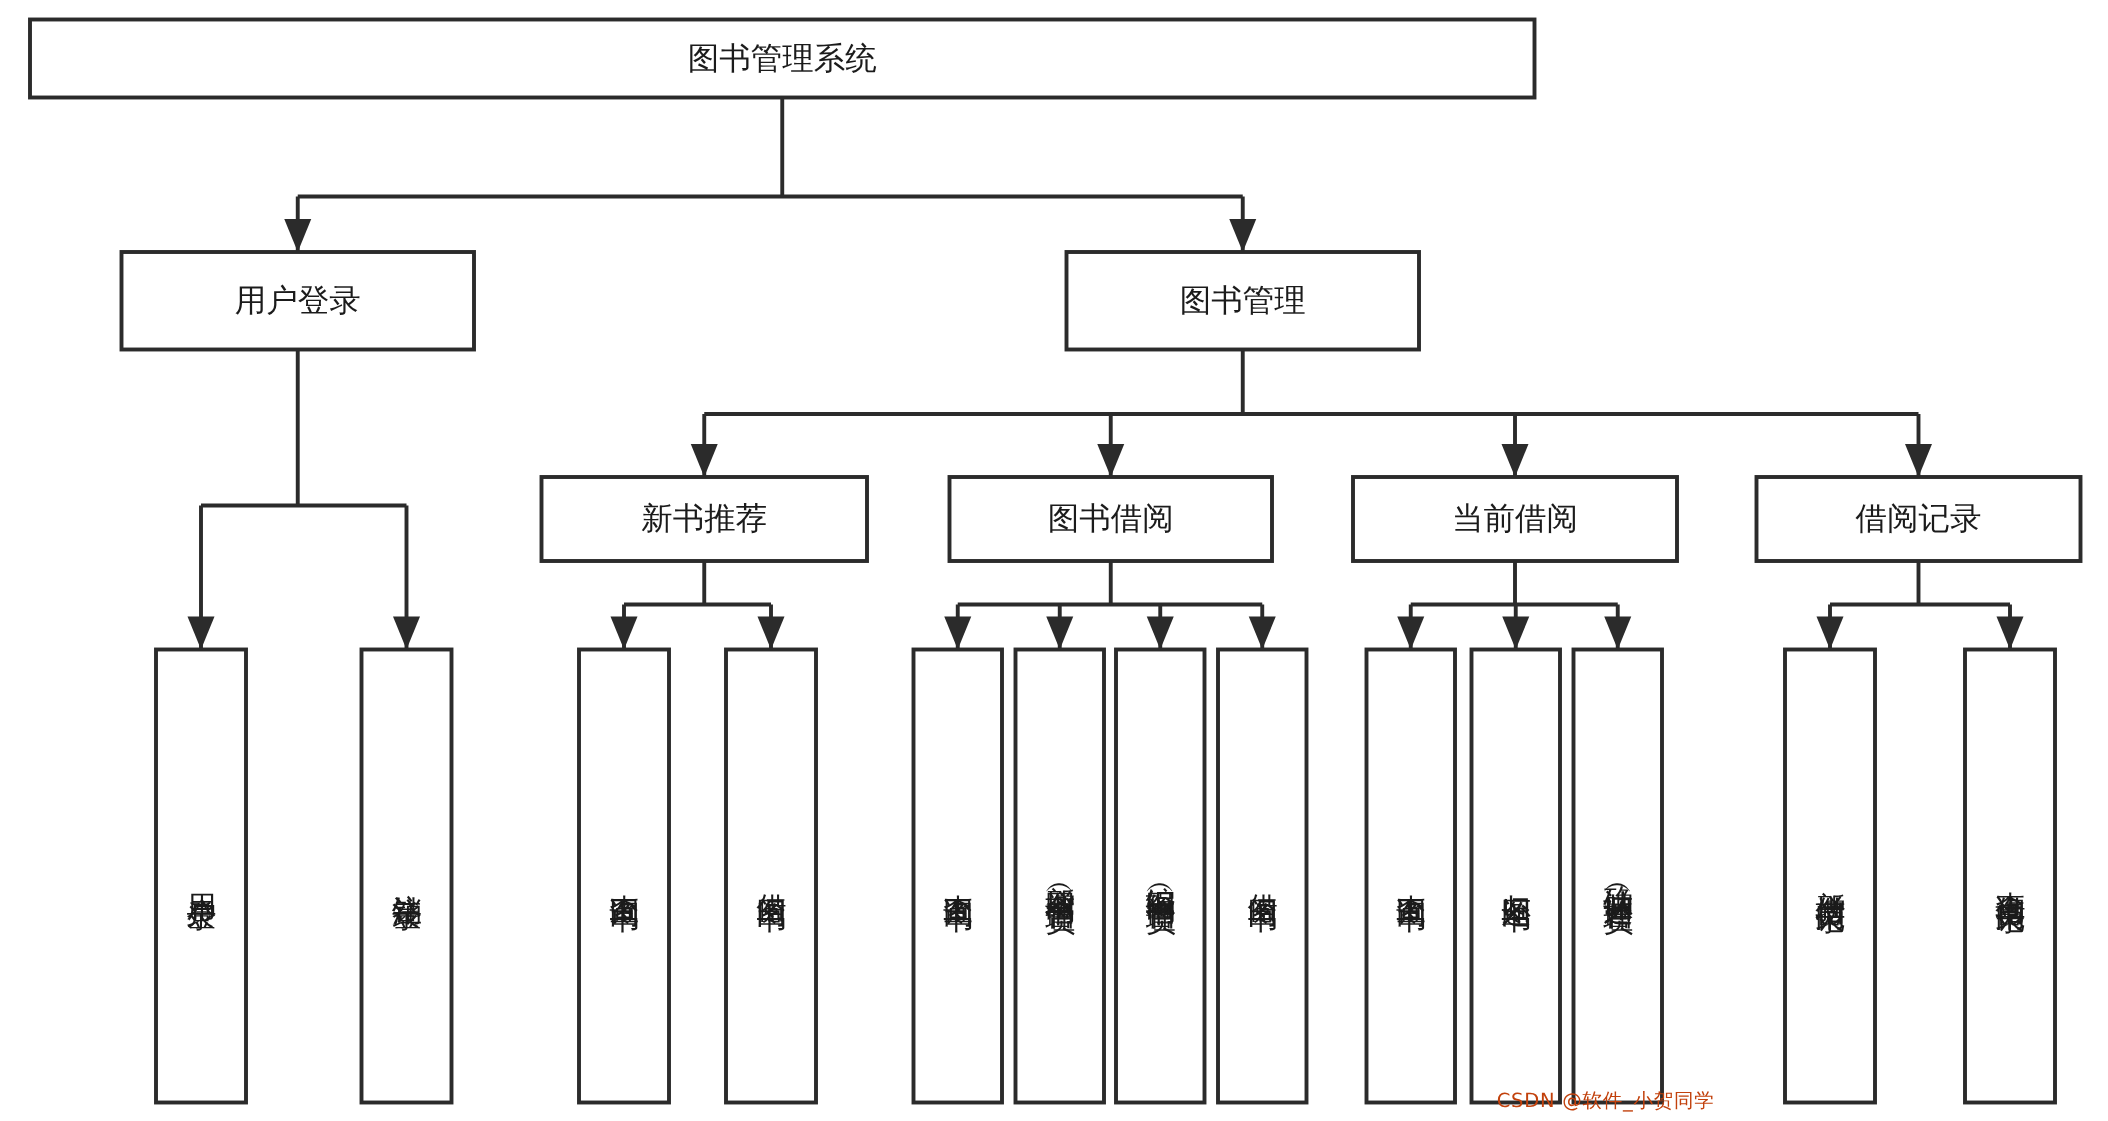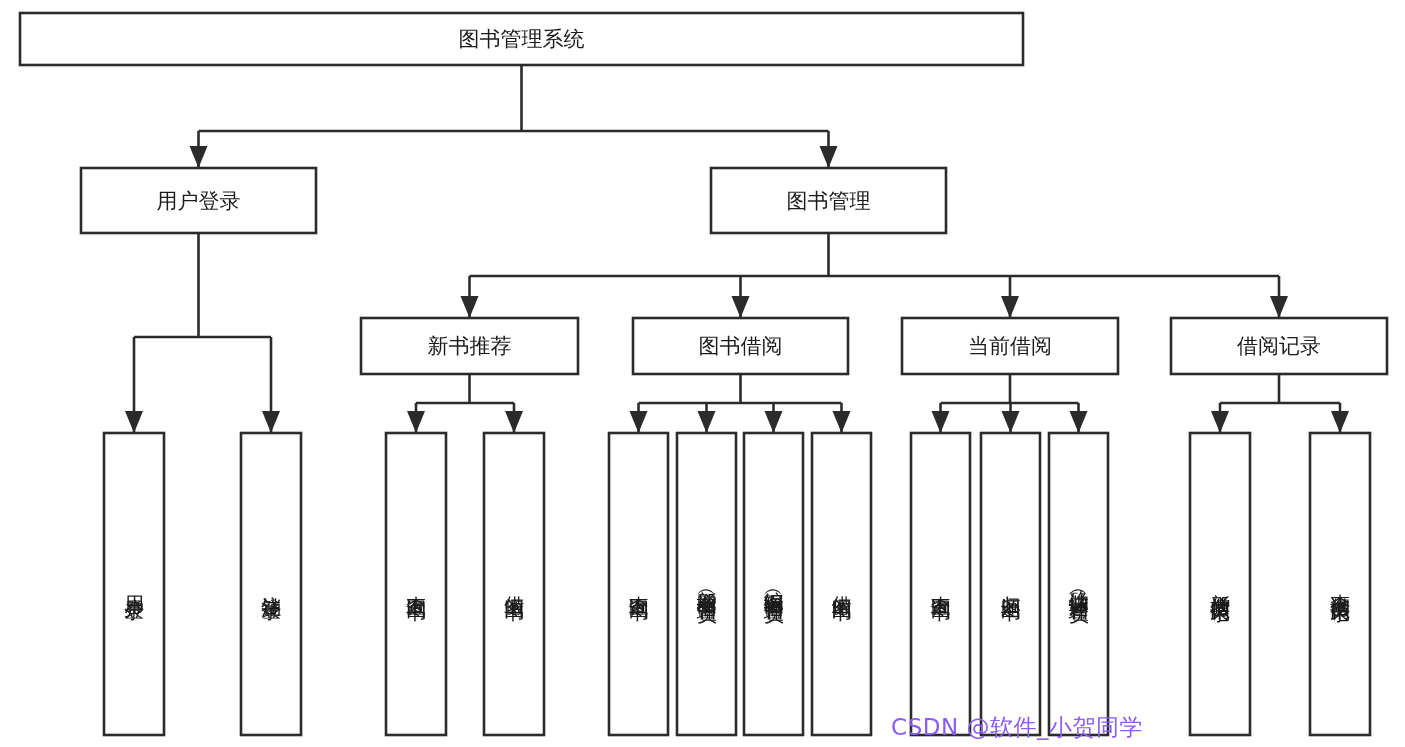--- a/index.html
+++ b/index.html
@@ -28,21 +28,21 @@
     font-family:"DejaVu Sans","Liberation Sans",sans-serif;
     font-size:20px;
     line-height:1.18;
     letter-spacing:2px;
     color:#1b1b1b;
     white-space:nowrap;
   }
   #watermark{
     position:absolute;right:10px;bottom:4px;
     font-family:"DejaVu Sans","Liberation Sans",sans-serif;
-    font-size:23px;color:#8b5cf6;white-space:nowrap;
+    font-size:13px;color:#c2410c;white-space:nowrap;
     letter-spacing:0.5px;
   }
 </style>
 </head>
 <body>
 
 <div id="stage">
 
   <svg id="diagram" viewBox="0 0 1405 747">
     <defs></defs>

